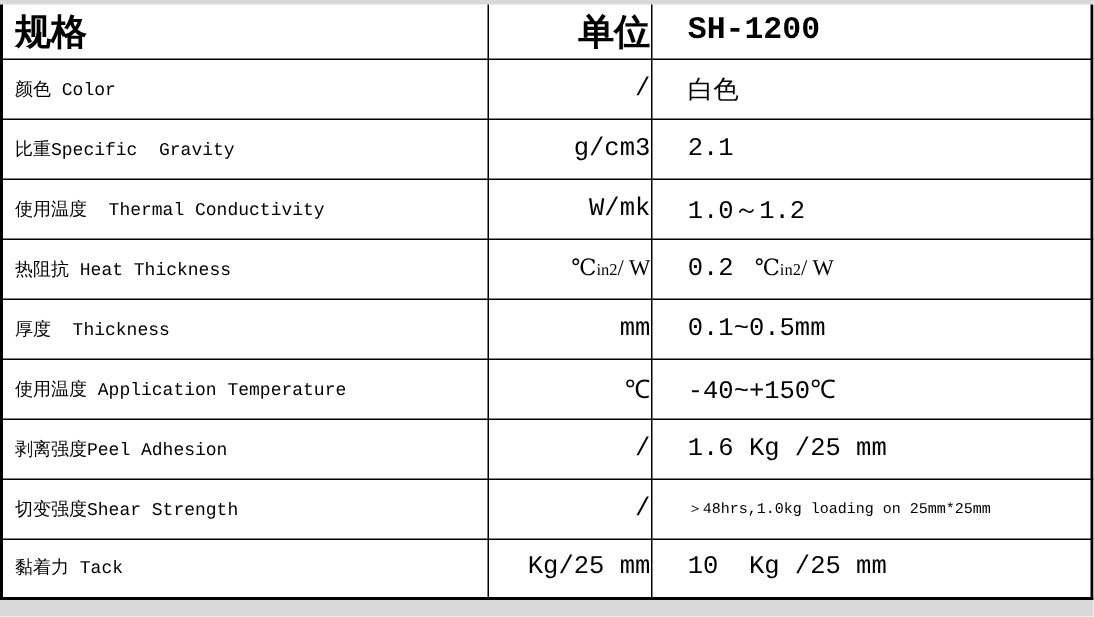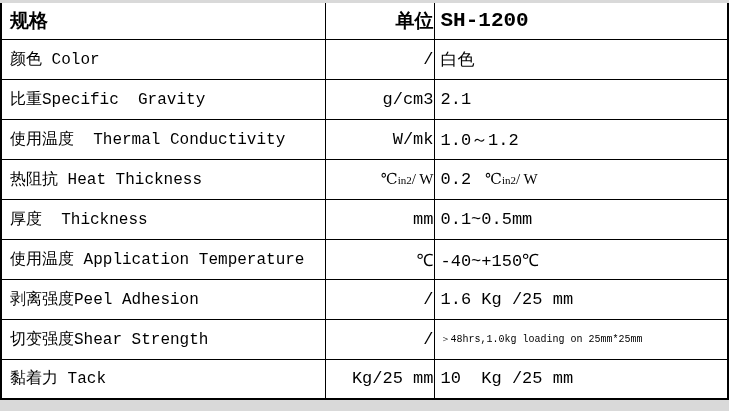--- a/index.html
+++ b/index.html
@@ -29,24 +29,24 @@
   th, td {
     border: 1px solid #000;
     padding: 0;
     vertical-align: middle;
     white-space: pre;
     overflow: hidden;
     font-weight: normal;
   }
   thead th { border-top: none; height: 36px; }
   tbody td { height: 40px; }
-  .c-spec { text-align: left; padding-left: 8px; font-size: 16px; }
+  .c-spec { text-align: left; padding-left: 8px; font-size: 12px; }
   .c-unit { text-align: right; font-size: 17px; }
-  .c-val  { text-align: left; padding-left: 6px; font-size: 17px; }
-  th.c-spec, th.c-unit { font-size: 19px; font-weight: bold; }
+  .c-val  { text-align: left; padding-left: 24px; font-size: 17px; }
+  th.c-spec, th.c-unit { font-size: 24px; font-weight: bold; }
   th.c-val { font-size: 21px; font-weight: bold; }
   .serif {
     font-family: "Liberation Serif", "DejaVu Serif", serif;
     font-size: 15px;
   }
   .serif-sub {
     font-family: "Liberation Serif", "DejaVu Serif", serif;
     font-size: 11px;
   }
   .val-small { font-size: 10px; }

